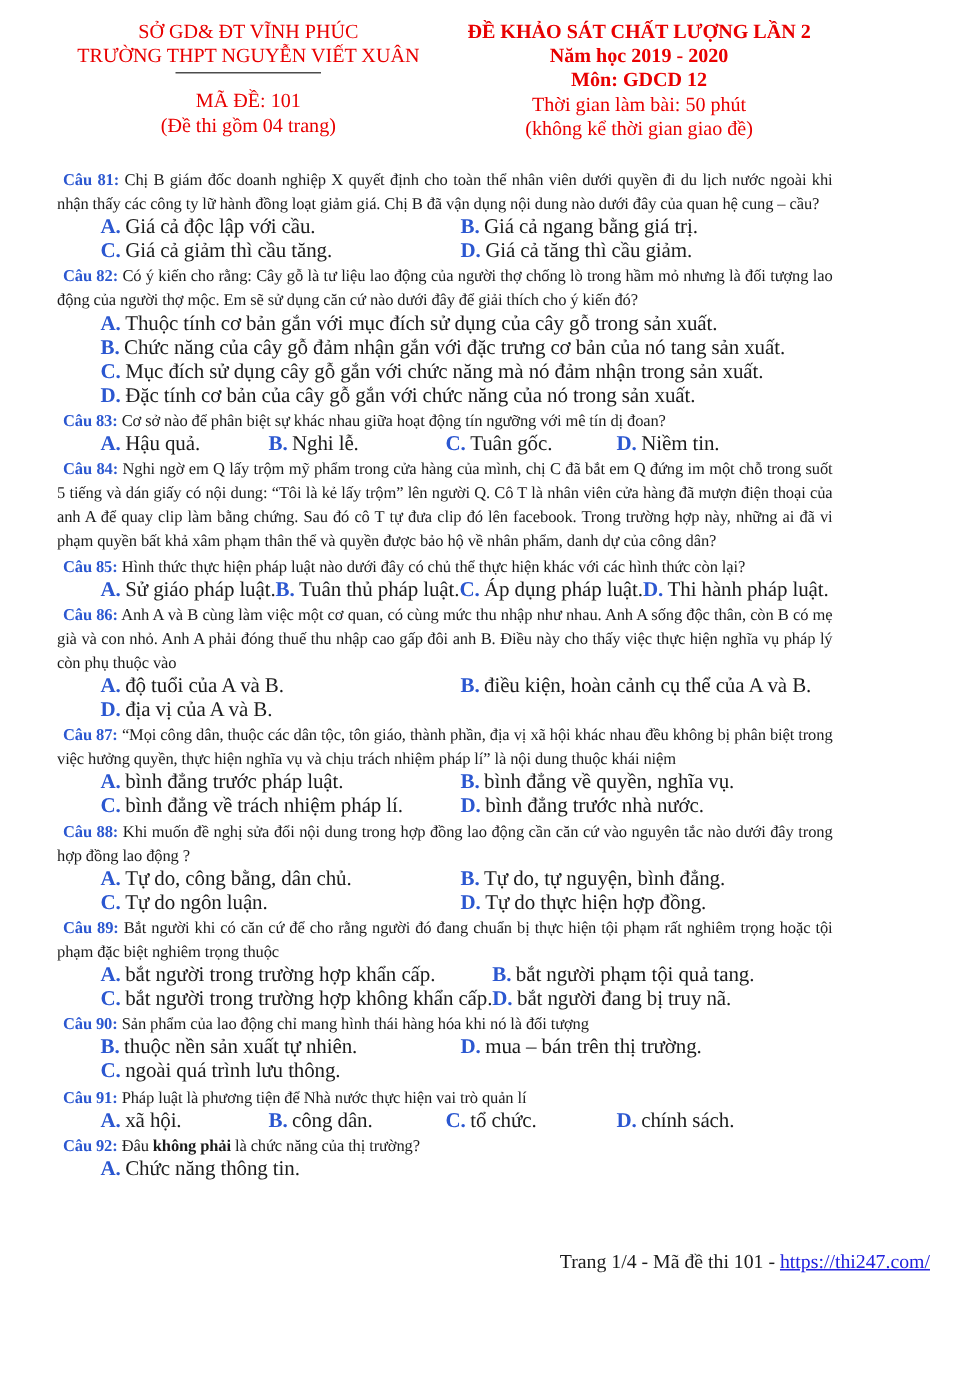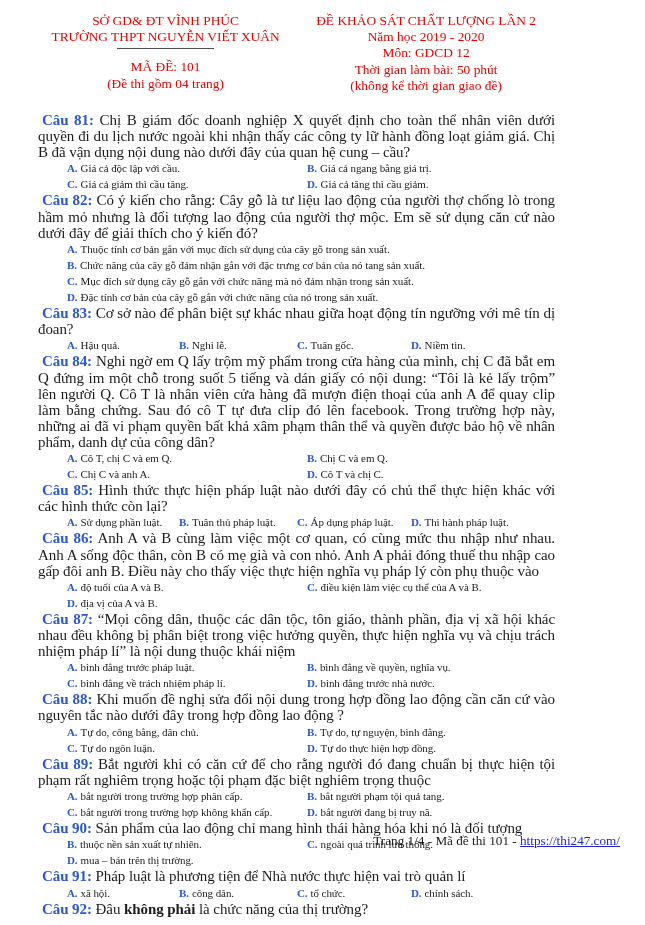--- a/index.html
+++ b/index.html
@@ -17,30 +17,30 @@
     font-family:"Liberation Serif","DejaVu Serif",serif;
     position:relative;
     overflow:hidden;
   }
   .page{padding:13px 26px 0 38px;width:581px}
   
   .hdr{display:flex;color:var(--red)}
   .hdr-left{width:276px;text-align:center}
   .hdr-right{width:279px;text-align:center;margin-left:4px}
   .hdr .ln{font-size:13.4px;line-height:16.2px}
-  .b{font-weight:normal}
+  .b{font-weight:bold}
   .it{}
   .rule{width:97px;border-bottom:1.5px solid var(--rule);margin:3px auto 10px auto}
   
   main{margin-top:18px}
-  .qt{font-size:15px;line-height:16.1px;text-align:justify;text-indent:4px;letter-spacing:-0.08px}
+  .qt{font-size:11px;line-height:16.1px;text-align:justify;text-indent:4px;letter-spacing:-0.08px}
   .ql{font-weight:bold;color:var(--blue)}
   .qb{font-weight:bold}
   .opts{padding-left:29px}
-  .opt{font-size:11px;line-height:16.1px;letter-spacing:-0.08px}
+  .opt{font-size:14px;line-height:16.1px;letter-spacing:-0.08px}
   .g2{display:grid;grid-template-columns:minmax(240px,max-content) 1fr}
   .g4{display:grid;grid-template-columns:minmax(112px,max-content) minmax(118px,max-content) minmax(114px,max-content) 1fr}
   .g2 .opt,.g4 .opt{white-space:nowrap}
   .ol{font-weight:bold;color:var(--blue);margin-right:3px}
   
   .footer{position:absolute;top:833px;right:25px;font-size:13.2px;white-space:nowrap}
   .footer a{color:var(--link);text-decoration:underline}
 </style>
 </head>
 <body>
@@ -91,43 +91,37 @@
       <div class="opts g4">
         <div class="opt"><span class="ol">A.</span><span>Hậu quả.</span></div>
         <div class="opt"><span class="ol">B.</span><span>Nghi lễ.</span></div>
         <div class="opt"><span class="ol">C.</span><span>Tuân gốc.</span></div>
         <div class="opt"><span class="ol">D.</span><span>Niềm tin.</span></div>
       </div>
     </section>
 
     <section class="q">
       <p class="qt"><span class="ql">Câu 84:</span> <span>Nghi ngờ em Q lấy trộm mỹ phẩm trong cửa hàng của mình, chị C đã bắt em Q đứng im một chỗ trong suốt 5 tiếng và dán giấy có nội dung: “Tôi là kẻ lấy trộm” lên người Q. Cô T là nhân viên cửa hàng đã mượn điện thoại của anh A để quay clip làm bằng chứng. Sau đó cô T tự đưa clip đó lên facebook. Trong trường hợp này, những ai đã vi phạm quyền bất khả xâm phạm thân thể và quyền được bảo hộ về nhân phẩm, danh dự của công dân?</span></p>
-      <div class="opts g2">
-        <div class="opt"><span class="ol">A.</span><span>Cô T, chị C và em Q.</span></div>
-        <div class="opt"><span class="ol">B.</span><span>Chị C và em Q.</span></div>
-        <div class="opt"><span class="ol">C.</span><span>Chị C và anh A.</span></div>
-        <div class="opt"><span class="ol">D.</span><span>Cô T và chị C.</span></div>
-      </div>
     </section>
 
     <section class="q">
       <p class="qt"><span class="ql">Câu 85:</span> <span>Hình thức thực hiện pháp luật nào dưới đây có chủ thể thực hiện khác với các hình thức còn lại?</span></p>
       <div class="opts g4">
-        <div class="opt"><span class="ol">A.</span><span>Sử dụng phần luật.</span></div>
+        <div class="opt"><span class="ol">A.</span><span>Sử giáo pháp luật.</span></div>
         <div class="opt"><span class="ol">B.</span><span>Tuân thủ pháp luật.</span></div>
         <div class="opt"><span class="ol">C.</span><span>Áp dụng pháp luật.</span></div>
         <div class="opt"><span class="ol">D.</span><span>Thi hành pháp luật.</span></div>
       </div>
     </section>
 
     <section class="q">
       <p class="qt"><span class="ql">Câu 86:</span> <span>Anh A và B cùng làm việc một cơ quan, có cùng mức thu nhập như nhau. Anh A sống độc thân, còn B có mẹ già và con nhỏ. Anh A phải đóng thuế thu nhập cao gấp đôi anh B. Điều này cho thấy việc thực hiện nghĩa vụ pháp lý còn phụ thuộc vào</span></p>
       <div class="opts g2">
         <div class="opt"><span class="ol">A.</span><span>độ tuổi của A và B.</span></div>
-        <div class="opt"><span class="ol">C.</span><span>điều kiện làm việc cụ thể của A và B.</span></div>
+        <div class="opt"><span class="ol">B.</span><span>điều kiện, hoàn cảnh cụ thể của A và B.</span></div>
         <div class="opt"><span class="ol">D.</span><span>địa vị của A và B.</span></div>
       </div>
     </section>
 
     <section class="q">
       <p class="qt"><span class="ql">Câu 87:</span> <span>“Mọi công dân, thuộc các dân tộc, tôn giáo, thành phần, địa vị xã hội khác nhau đều không bị phân biệt trong việc hưởng quyền, thực hiện nghĩa vụ và chịu trách nhiệm pháp lí” là nội dung thuộc khái niệm</span></p>
       <div class="opts g2">
         <div class="opt"><span class="ol">A.</span><span>bình đẳng trước pháp luật.</span></div>
         <div class="opt"><span class="ol">B.</span><span>bình đẳng về quyền, nghĩa vụ.</span></div>
         <div class="opt"><span class="ol">C.</span><span>bình đẳng về trách nhiệm pháp lí.</span></div>
@@ -141,49 +135,50 @@
         <div class="opt"><span class="ol">A.</span><span>Tự do, công bằng, dân chủ.</span></div>
         <div class="opt"><span class="ol">B.</span><span>Tự do, tự nguyện, bình đẳng.</span></div>
         <div class="opt"><span class="ol">C.</span><span>Tự do ngôn luận.</span></div>
         <div class="opt"><span class="ol">D.</span><span>Tự do thực hiện hợp đồng.</span></div>
       </div>
     </section>
 
     <section class="q">
       <p class="qt"><span class="ql">Câu 89:</span> <span>Bắt người khi có căn cứ để cho rằng người đó đang chuẩn bị thực hiện tội phạm rất nghiêm trọng hoặc tội phạm đặc biệt nghiêm trọng thuộc</span></p>
       <div class="opts g2">
-        <div class="opt"><span class="ol">A.</span><span>bắt người trong trường hợp phân cấp.</span></div>
+        <div class="opt"><span class="ol">A.</span><span>bắt người trong trường hợp khẩn cấp.</span></div>
         <div class="opt"><span class="ol">B.</span><span>bắt người phạm tội quả tang.</span></div>
         <div class="opt"><span class="ol">C.</span><span>bắt người trong trường hợp không khẩn cấp.</span></div>
         <div class="opt"><span class="ol">D.</span><span>bắt người đang bị truy nã.</span></div>
       </div>
     </section>
 
     <section class="q">
       <p class="qt"><span class="ql">Câu 90:</span> <span>Sản phẩm của lao động chỉ mang hình thái hàng hóa khi nó là đối tượng</span></p>
       <div class="opts g2">
         <div class="opt"><span class="ol">B.</span><span>thuộc nền sản xuất tự nhiên.</span></div>
+        <div class="opt"><span class="ol">D.</span><span>mua – bán trên thị trường.</span></div>
         <div class="opt"><span class="ol">C.</span><span>ngoài quá trình lưu thông.</span></div>
-        <div class="opt"><span class="ol">D.</span><span>mua – bán trên thị trường.</span></div>
       </div>
     </section>
 
     <section class="q">
       <p class="qt"><span class="ql">Câu 91:</span> <span>Pháp luật là phương tiện để Nhà nước thực hiện vai trò quản lí</span></p>
       <div class="opts g4">
         <div class="opt"><span class="ol">A.</span><span>xã hội.</span></div>
         <div class="opt"><span class="ol">B.</span><span>công dân.</span></div>
         <div class="opt"><span class="ol">C.</span><span>tổ chức.</span></div>
         <div class="opt"><span class="ol">D.</span><span>chính sách.</span></div>
       </div>
     </section>
 
     <section class="q">
       <p class="qt"><span class="ql">Câu 92:</span> <span>Đâu</span> <span class="qb">không phải</span> <span>là chức năng của thị trường?</span></p>
       <div class="opts">
+        <div class="opt"><span class="ol">A.</span><span>Chức năng thông tin.</span></div>
       </div>
     </section>
 
   </main>
 
   <footer class="footer">
     <span>Trang 1/4 - Mã đề thi 101 -</span>
     <a href="#">https://thi247.com/</a>
   </footer>
 

